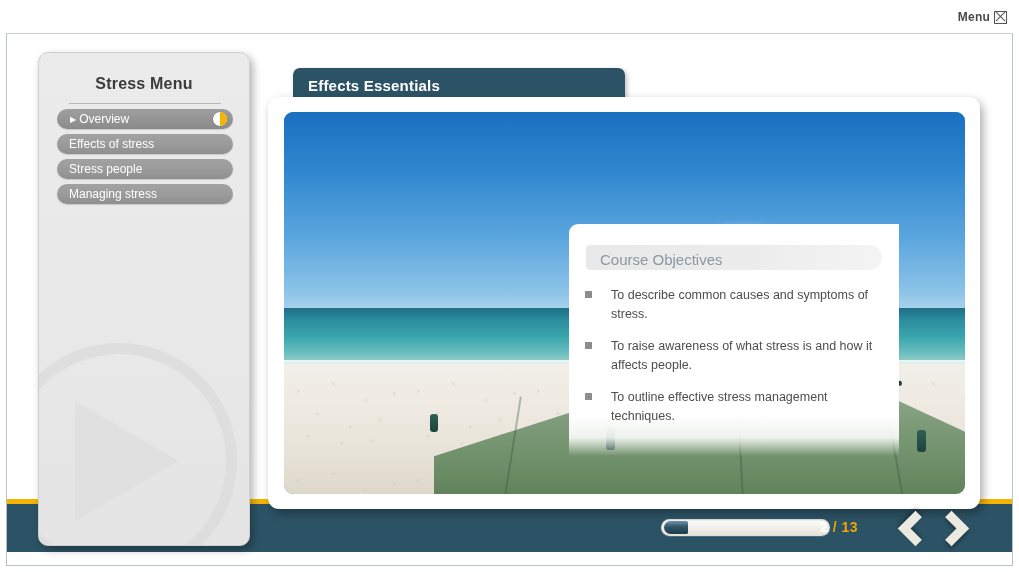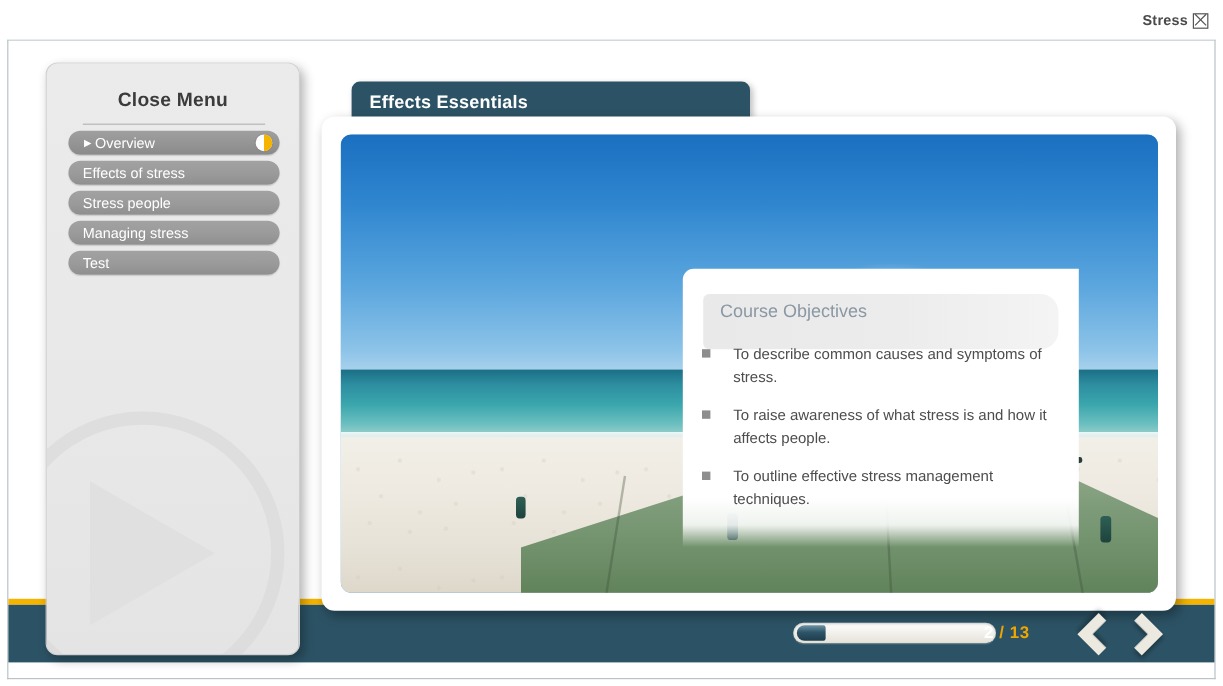--- a/index.html
+++ b/index.html
@@ -403,21 +403,21 @@
     width: 330px;
     height: 232px;
     background: linear-gradient(180deg, #ffffff 0%, #ffffff 82%, rgba(255,255,255,.88) 92%, rgba(255,255,255,0) 100%);
     border-radius: 9px 0 0 0;
     overflow: hidden;
   }
   .panel-head {
     position: absolute;
     left: 17px; top: 21px;
     width: 296px;
-    height: 46px;
+    height: 25px;
     border-radius: 5px 15px 15px 5px;
     background: linear-gradient(90deg, #e9e9e9 0%, #ececec 55%, #f4f4f4 100%);
     color: #8a98a4;
     font-size: 15px;
     line-height: 30px;
     padding-left: 14px;
     box-sizing: border-box;
   }
   .bullets {
     position: absolute;
@@ -492,50 +492,47 @@
   .chev-left  { transform: rotate(-135deg); }
   .chev-right { transform: rotate(45deg); }
 </style>
 </head>
 <body>
 
 <div id="screen">
 
   <div class="close-bar">
     <div class="close-btn">
-      <span>Stress</span>
+      <span>Menu</span>
       <span class="close-x"></span>
     </div>
   </div>
 
   <div class="page-frame"></div>
 
   <div class="footer-stripe"></div>
   <div class="footer-band"></div>
 
   <div class="menu-panel">
-    <div class="menu-title">Close Menu</div>
+    <div class="menu-title">Stress Menu</div>
     <div class="menu-rule"></div>
 
     <div class="menu-list">
       <div class="menu-item active">
         <span class="menu-arrow">▶</span><span>Overview</span>
         <span class="menu-progress"></span>
       </div>
       <div class="menu-item">
         <span>Effects of stress</span>
       </div>
       <div class="menu-item">
         <span>Stress people</span>
       </div>
       <div class="menu-item">
         <span>Managing stress</span>
-      </div>
-      <div class="menu-item">
-        <span>Test</span>
       </div>
     </div>
 
     <div class="play-watermark">
       <div class="play-ring"></div>
       <div class="play-tri"></div>
     </div>
   </div>
 
   <div class="title-tab">Effects Essentials</div>

